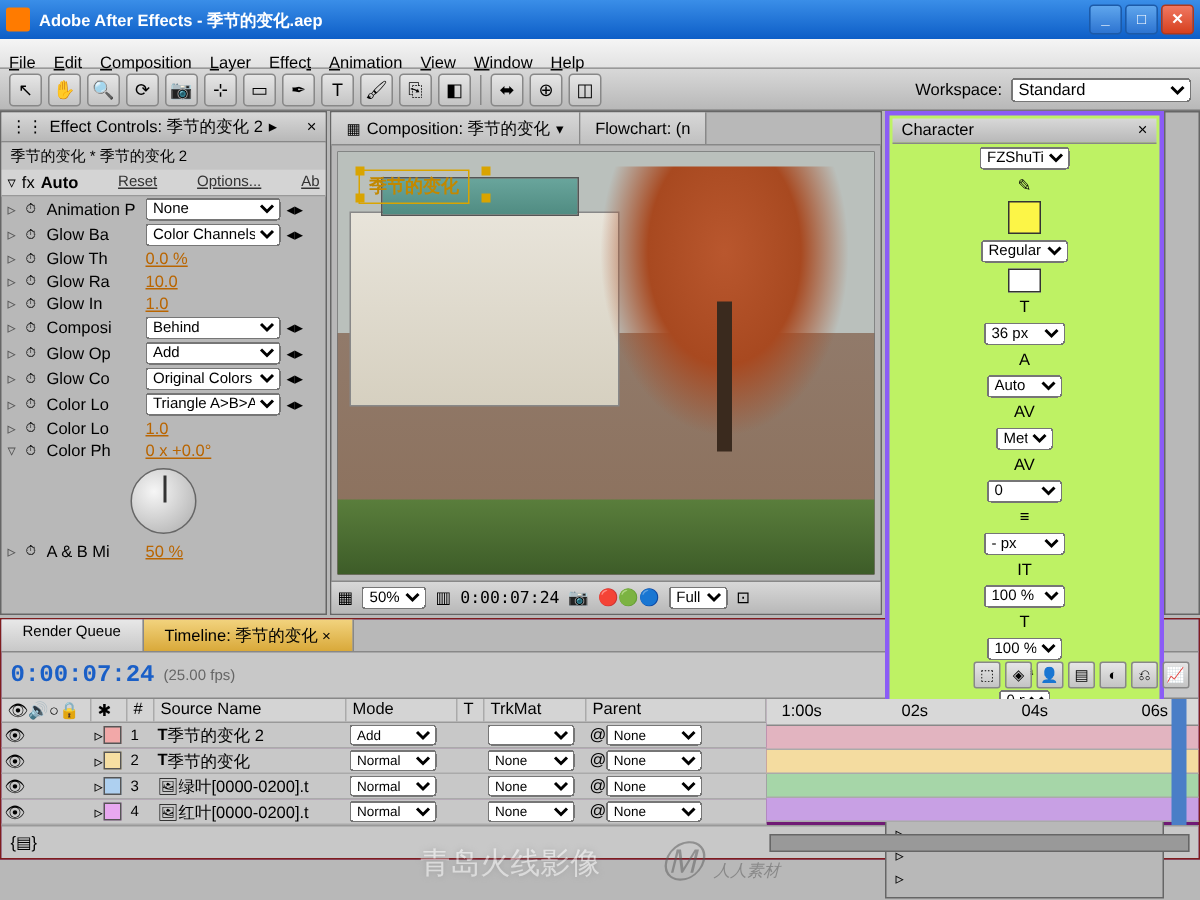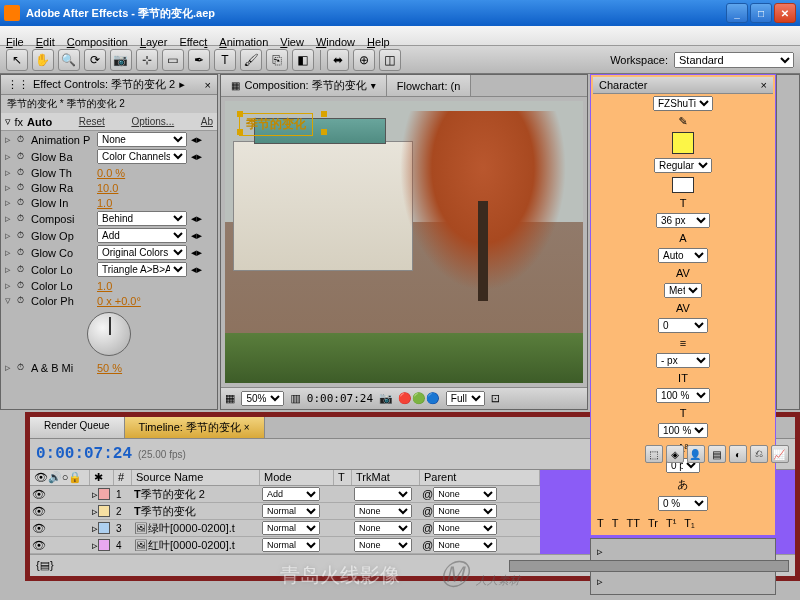--- a/index.html
+++ b/index.html
@@ -52,31 +52,31 @@
 .tree { position: absolute; right: 10px; top: 10px; width: 180px; height: 190px; background: radial-gradient(ellipse at 50% 30%, #b9572e 0%, #a84920 40%, rgba(0,0,0,0) 65%); }
 .tree::after { content: ''; position: absolute; left: 50%; bottom: 0; width: 10px; height: 100px; background: #3a2a1e; transform: translateX(-50%); }
 .grass { position: absolute; bottom: 0; left: 0; right: 0; height: 50px; background: linear-gradient(#5a7e3c, #3d5c28); }
 .text-overlay { position: absolute; top: 12px; left: 14px; border: 1px solid #d9a400; padding: 2px 6px; color: #c28800; font-weight: bold; font-size: 12px; font-family: "SimHei", sans-serif; }
 .handle { position: absolute; width: 6px; height: 6px; background: #d9a400; }
 .viewer-footer { background: linear-gradient(#d8d8d8, #b8b8b8); height: 22px; display: flex; align-items: center; padding: 0 4px; gap: 6px; border-top: 1px solid #888; font-size: 10px; }
 .vf-sel { font-size: 10px; }
 
 
 .right-panels { width: 186px; display: flex; flex-direction: column; gap: 2px; }
-.char-panel { background: #fdba74; border: 1px solid #8b5cf6; padding: 2px; }
+.char-panel { background: #bef264; border: 3px solid #8b5cf6; padding: 2px; }
 .char-row { display: flex; align-items: center; gap: 4px; padding: 2px; flex-direction: column; }
 .char-row select, .char-row input { font-size: 10px; }
 .font-sel { flex: 1; }
 .swatch { width: 22px; height: 22px; background: #fcf547; border: 1px solid #333; }
 .char-icons { display: flex; gap: 8px; padding: 4px; font-family: serif; font-size: 11px; }
 .side-strip { width: 24px; background: #b8b8b8; border: 1px solid #666; }
 .contain-panel { background: #b8b8b8; border: 1px solid #666; height: 90px; font-size: 10px; padding: 2px; }
 
 
-.timeline { border: 5px solid #7f1d1d; margin-top: 2px; background: #8b5cf6; margin-left: 25px; }
+.timeline { border: 1px solid #7f1d1d; margin-top: 2px; background: #701a75; }
 .tl-tabs { display: flex; background: #b8b8b8; }
 .tl-tab { padding: 3px 14px; background: linear-gradient(#e8e8e8, #c8c8c8); border-right: 1px solid #888; font-size: 10px; cursor: pointer; }
 .tl-tab.active { background: linear-gradient(#f2d37e, #d9a93a); }
 .tl-header { display: flex; align-items: center; height: 32px; padding: 0 6px; gap: 6px; background: #c8c8c8; border-top: 1px solid #888; border-bottom: 1px solid #888; }
 .timecode { color: #1a5fc7; font-family: "Courier New", monospace; font-size: 16px; font-weight: bold; }
 .fps { color: #666; font-size: 10px; }
 .tl-icons { margin-left: auto; display: flex; gap: 3px; }
 .tl-icon { width: 18px; height: 18px; background: linear-gradient(#e6e6e6, #c4c4c4); border: 1px solid #888; border-radius: 2px; cursor: pointer; display: flex; align-items: center; justify-content: center; font-size: 10px; }
 .ruler { height: 18px; background: #d8d8d8; border-bottom: 1px solid #888; position: relative; font-size: 9px; }
 .ruler span { position: absolute; top: 2px; }
@@ -465,20 +465,35 @@
     <div class="tl-cell" style="width:68px">
               <select class="mode-sel"><option>None</option></select>
             </div>
     <div class="tl-cell" style="flex:1">
               <span>@</span>
               <select class="parent-sel"><option>None</option></select>
             </div>
           </div>
         </div>
     </div>
+    <div style="flex:1;position:relative">
+      <div class="ruler" id="ruler">
+          <span style="left: 10px;">1:00s</span>
+          <span style="left: 90px;">02s</span>
+          <span style="left: 170px;">04s</span>
+          <span style="left: 250px;">06s</span>
+        </div>
+      <div id="tracks">
+          <div class="track" style="background: rgb(226, 180, 192); border-bottom: 1px solid rgb(170, 170, 170);"></div>
+          <div class="track" style="background: rgb(244, 220, 160); border-bottom: 1px solid rgb(170, 170, 170);"></div>
+          <div class="track" style="background: rgb(166, 214, 168); border-bottom: 1px solid rgb(170, 170, 170);"></div>
+          <div class="track" style="background: rgb(200, 160, 228); border-bottom: 1px solid rgb(170, 170, 170);"></div>
+        </div>
+      <div class="playhead" style="left:270px"></div>
+    </div>
   </div>
   <div style="height:22px;background:#c8c8c8;border-top:1px solid #999;display:flex;align-items:center;padding:0 6px;gap:4px">
     <span>{▤}</span>
     <div style="flex:1"></div>
     <div style="width:280px;height:12px;background:#999;border:1px solid #666"></div>
   </div>
 </div>
 
 <div class="watermark">
   <span class="wm1">青岛火线影像</span>

